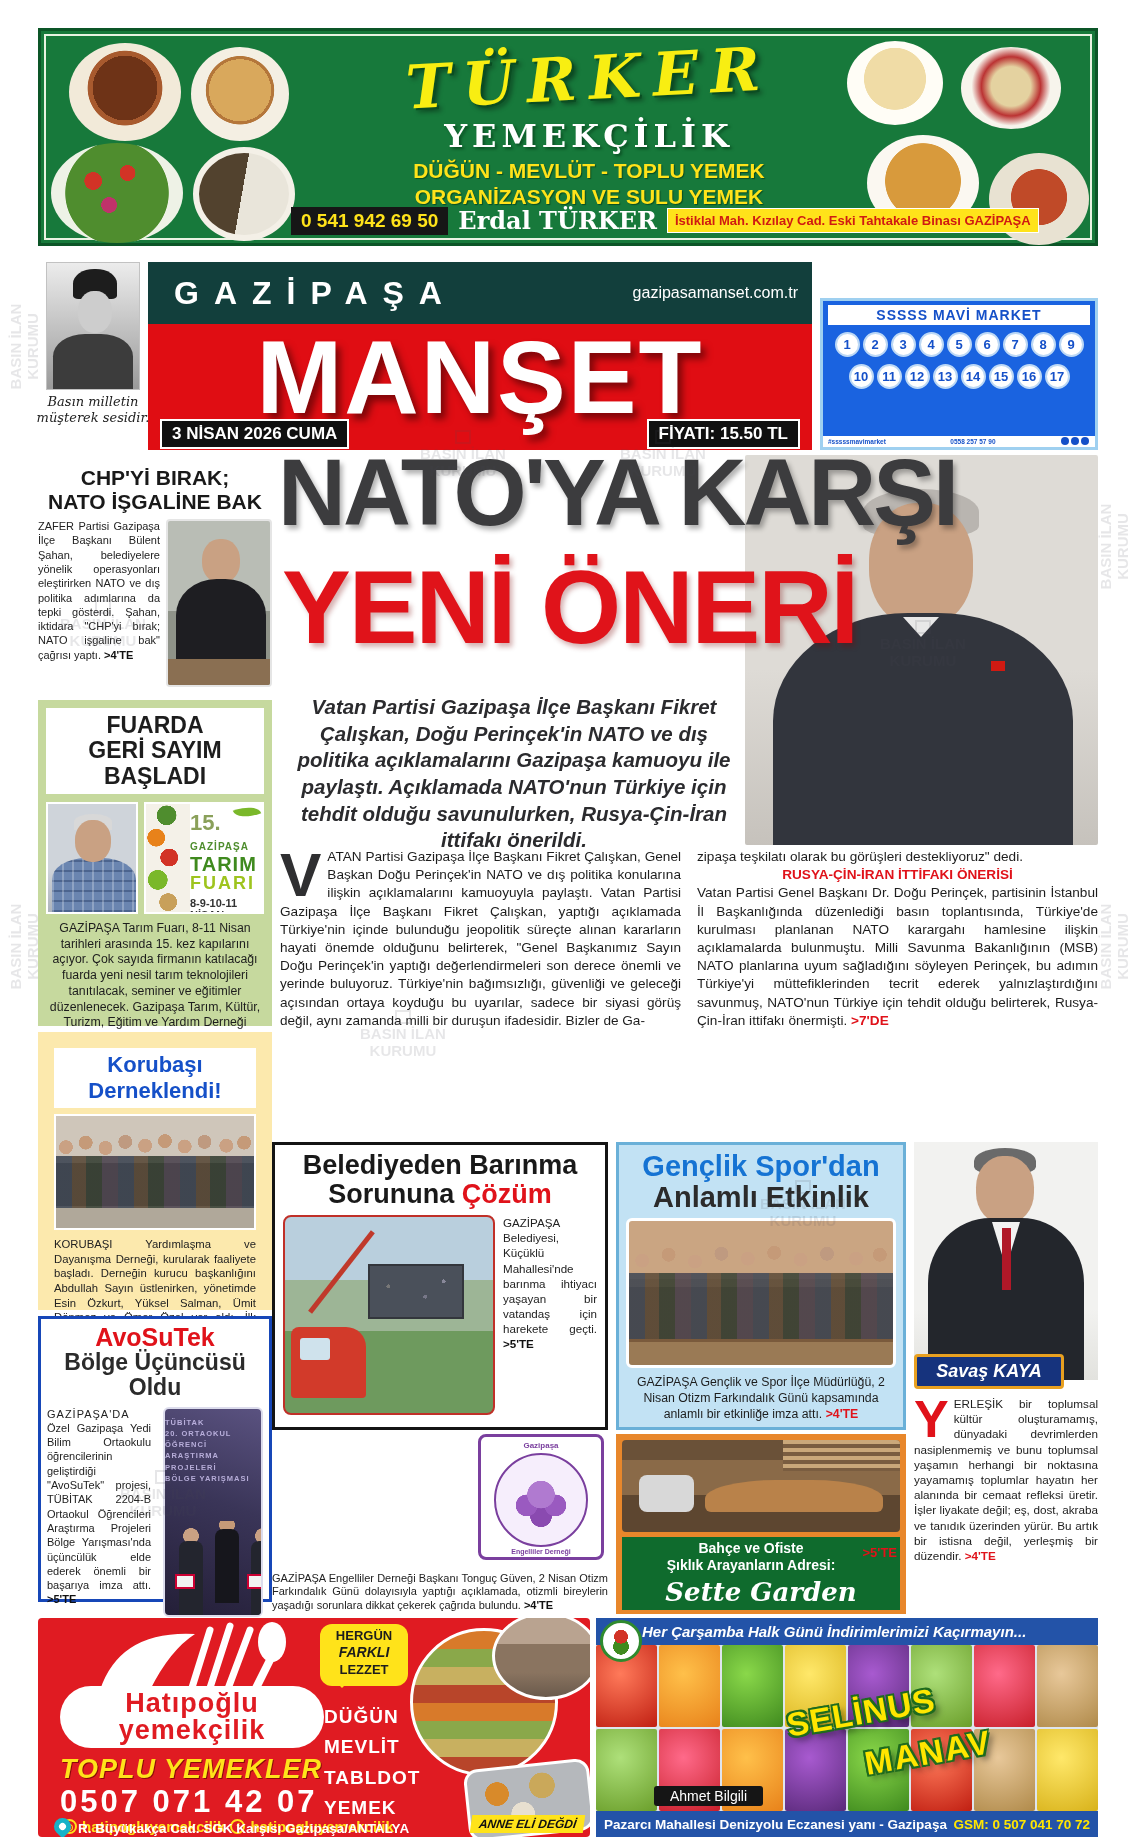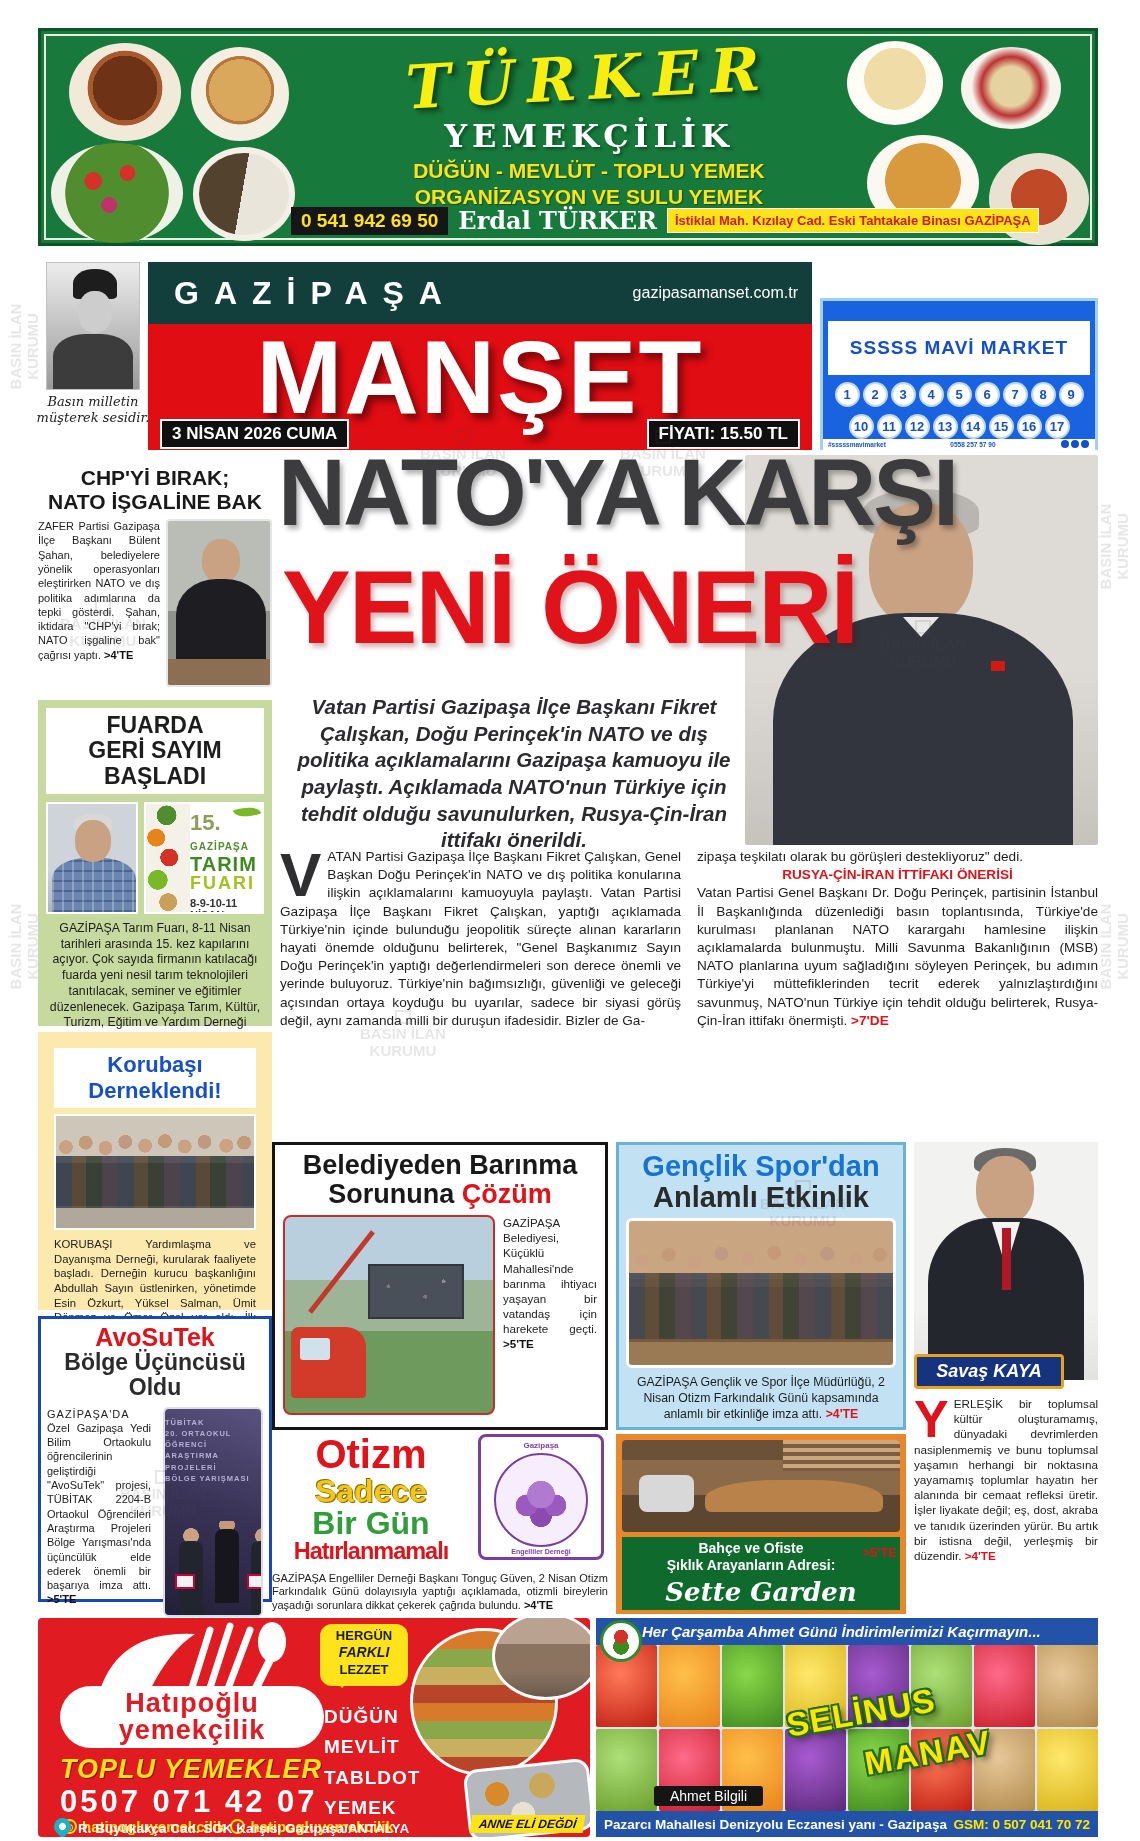--- a/index.html
+++ b/index.html
@@ -63,22 +63,22 @@
 .mh-city{color:#fff;font-weight:bold;font-size:32px;letter-spacing:15px;padding-left:26px;}
 .mh-site{color:#fff;font-size:16px;margin-left:auto;padding-right:14px;}
 .mh-red{position:absolute;left:148px;top:324px;width:664px;height:126px;background:#e00d13;z-index:2;}
 .mh-title{font-weight:bold;font-size:103px;line-height:108px;color:#fff;text-align:center;
   letter-spacing:2px;text-shadow:5px 6px 7px rgba(50,0,0,.55);}
 .mh-date,.mh-price{position:absolute;bottom:1px;background:#101010;color:#fff;font-weight:bold;
   font-size:17px;padding:3px 10px;border:2px solid #fff;white-space:nowrap;}
 .mh-date{left:12px;} .mh-price{right:12px;}
 .mavi{position:absolute;left:820px;top:298px;width:278px;height:152px;background:#1a63e0;
   border:3px solid #9fd0f0;display:flex;flex-direction:column;align-items:center;z-index:2;}
-.mavi-head{width:96%;margin-top:20px;background:#fff;color:#1550c8;font-weight:bold;
-  font-size:19px;letter-spacing:1px;text-align:center;padding:16px 0;}
+.mavi-head{width:96%;margin-top:4px;background:#fff;color:#1550c8;font-weight:bold;
+  font-size:14px;letter-spacing:1px;text-align:center;padding:2px 0;}
 .mavi-row{display:flex;gap:3px;margin-top:7px;}
 .mavi-num{width:25px;height:25px;border-radius:50%;background:#fff;border:2px solid #bcd8f5;
   color:#1550c8;font-weight:bold;font-size:13px;display:flex;align-items:center;justify-content:center;}
 .mavi-foot{width:100%;margin-top:auto;background:#fff;display:flex;align-items:center;
   justify-content:space-between;padding:1px 5px;font-size:6.5px;color:#1550c8;font-weight:bold;}
 .mavi-ic{display:inline-block;width:8px;height:8px;border-radius:50%;background:#1550c8;margin:0 1px;}
 
 
 .lc{position:absolute;left:38px;width:234px;z-index:2;}
 .chp{top:462px;height:232px;background:#fff;}
@@ -521,26 +521,20 @@
         <div class="bar-crane"></div>
         <div class="bar-truck"></div>
       </div>
       <div class="bar-txt">
         <span class="lead">GAZİPAŞA</span><span> Belediyesi, Küçüklü Mahallesi'nde barınma ihtiyacı yaşayan bir vatandaş için harekete geçti. </span><span class="jd">&gt;5'TE</span>
       </div>
     </div>
   </div>
 
   <div class="otizm">
-    <div class="oti-words">
-      <div class="oti-w1">Otizm</div>
-      <div class="oti-w2">Sadece</div>
-      <div class="oti-w3">Bir Gün</div>
-      <div class="oti-w4">Hatırlanmamalı</div>
-    </div>
     <div class="oti-logo">
       <div class="oti-circle"></div>
       <div class="oti-logo-t">Gazipaşa</div>
       <div class="oti-logo-b">Engelliler Derneği</div>
     </div>
     <div class="oti-body">
       <span class="lead">GAZİPAŞA</span><span> Engelliler Derneği Başkanı Tonguç Güven, 2 Nisan Otizm Farkındalık Günü dolayısıyla yaptığı açıklamada, otizmli bireylerin yaşadığı sorunlara dikkat çekerek çağrıda bulundu. </span><span class="jd">&gt;4'TE</span>
     </div>
   </div>
 
@@ -617,21 +611,21 @@
       <div>YEMEK</div>
     </div>
     <div class="hp-c1"></div>
     <div class="hp-c2"></div>
     <div class="hp-c3"></div>
     <div class="hp-tag">ANNE ELİ DEĞDİ</div>
   </div>
 
   <div class="selinus">
     <div class="sel-logo"></div>
-    <div class="sel-top">Her Çarşamba Ahmet Günü İndirimlerimizi Kaçırmayın...</div>
+    <div class="sel-top">Her Çarşamba Halk Günü İndirimlerimizi Kaçırmayın...</div>
     <div class="produce">
       <div class="pc pc1"></div>
         <div class="pc pc2"></div>
         <div class="pc pc3"></div>
         <div class="pc pc4"></div>
       <div class="pc pc5"></div>
         <div class="pc pc6"></div>
         <div class="pc pc7"></div>
         <div class="pc pc8"></div>
       <div class="pc pc6"></div>

